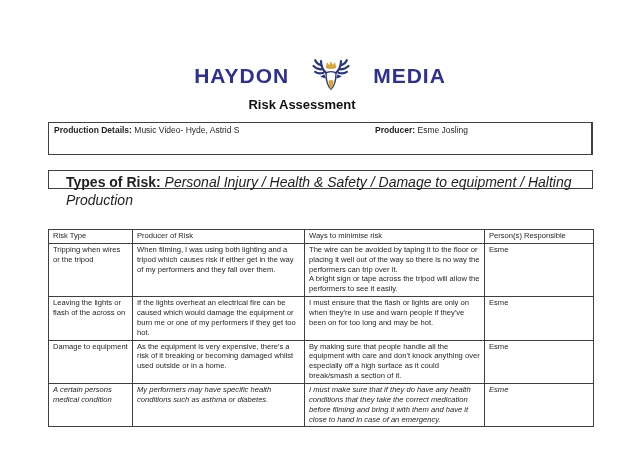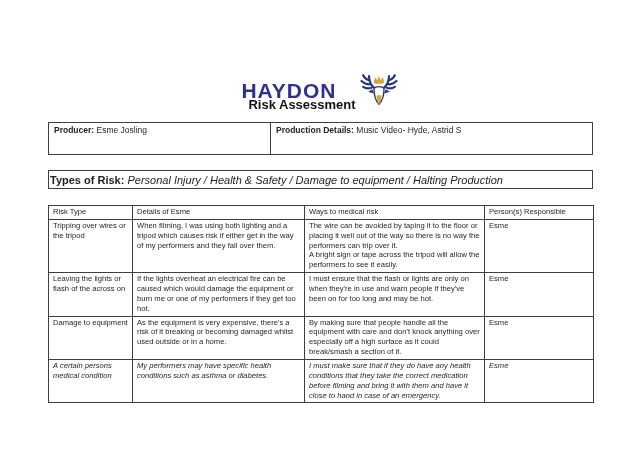--- a/index.html
+++ b/index.html
@@ -3,21 +3,21 @@
 <meta charset="utf-8">
 <style>
   html,body{margin:0;padding:0;background:#ffffff;}
   body{
     width:640px;height:453px;position:relative;overflow:hidden;
     font-family:"Liberation Sans",sans-serif;color:#1f1f1f;
     -webkit-font-smoothing:antialiased;
   }
   
   .logo-row{
-    position:absolute;top:70px;left:0;width:640px;
+    position:absolute;top:55px;left:0;width:640px;
     display:flex;align-items:center;justify-content:center;gap:22px;
   }
   .logo-word{
     font-size:21px;font-weight:bold;color:#2e3192;letter-spacing:1px;
   }
   .stag{width:40px;height:42px;display:block;}
   
   .doc-title{
     position:absolute;top:97px;left:0;width:604px;text-align:center;
     font-size:13px;font-weight:bold;color:#111;
@@ -28,35 +28,35 @@
     border:1.5px solid #3f3f3f;display:flex;box-sizing:border-box;
   }
   .info-cell{box-sizing:border-box;padding:2px 5px;font-size:8.5px;line-height:1.3;}
   .info-cell.c1{width:222px;border-right:1.2px solid #3f3f3f;}
   .info-cell.c2{flex:1;}
   .b{font-weight:bold;}
   
   .types-box{
     position:absolute;left:48px;top:170px;width:545px;height:19px;
     border:1.5px solid #3f3f3f;box-sizing:border-box;
-    padding:2px 1px;font-size:11px;line-height:1.3;
+    padding:2px 17px;font-size:14px;line-height:1.3;
   }
   .types-box .val{font-style:italic;}
   
   .risk-table{
     position:absolute;left:48px;top:205px;width:545px;
     border-collapse:collapse;table-layout:fixed;
     font-size:7.6px;line-height:1.3;color:#1f1f1f;
   }
   .risk-table th,.risk-table td{
     border:1px solid #3f3f3f;vertical-align:top;text-align:left;
     padding:1px 4px 2px 4px;box-sizing:border-box;font-weight:normal;
     overflow:hidden;
   }
-  .risk-table{border:1.5px solid #3f3f3f;}
+  .risk-table{border:1.5px solid #3f3f3f;margin-top:24px;}
   .risk-table col.c-risk{width:84px;}
   .risk-table col.c-details{width:172px;}
   .risk-table col.c-ways{width:180px;}
   .risk-table col.c-person{width:109px;}
   .risk-table tr.hdr{height:13px;}
   .risk-table tr.r0{height:50px;}
   .risk-table tr.r1{height:42px;}
   .risk-table tr.r2{height:42px;padding-left:45px;}
   .risk-table tr.r3{height:40px;font-style:italic;}
   .ways-cell{white-space:pre-line;}
@@ -83,56 +83,57 @@
       <path d="M16,21 L11,24 L18,26 Z" fill="#26357e"></path>
       <path d="M32,21 L37,24 L30,26 Z" fill="#26357e"></path>
 
       <path d="M18,20 C18,28 20,35 24,39 C28,35 30,28 30,20 C28,17 20,17 18,20 Z" fill="#ffffff" stroke="#26357e" stroke-width="1.6"></path>
 
       <path d="M21,29 C21,34 22.5,37 24,39 C25.5,37 27,34 27,29 C25,27.5 23,27.5 21,29 Z" fill="#d9a62e"></path>
 
       <path d="M18,13 L19.5,7 L22,11 L24,6 L26,11 L28.5,7 L30,13 C26,14.5 22,14.5 18,13 Z" fill="#d9a62e" stroke="#b8860b" stroke-width="0.5"></path>
     </svg>
   </span>
+  <span class="logo-word">MEDIA</span>
 </div>
 
 <div class="doc-title">Risk Assessment</div>
 
 <div class="info-table">
+  <div class="info-cell c2">
+    <span class="b">Production Details:</span>
+    <span>Music Video- Hyde, Astrid S</span>
+  </div>
   <div class="info-cell c1">
     <span class="b">Producer:</span>
     <span>Esme Josling</span>
-  </div>
-  <div class="info-cell c2">
-    <span class="b">Production Details:</span>
-    <span>Music Video- Hyde, Astrid S</span>
   </div>
 </div>
 
 <div class="types-box">
   <span class="b">Types of Risk:</span>
   <span class="val">Personal Injury / Health &amp; Safety / Damage to equipment / Halting Production</span>
 </div>
 
 <table class="risk-table">
   <colgroup>
     <col class="c-risk">
       <col class="c-details">
       <col class="c-ways">
       <col class="c-person">
   </colgroup>
   <tbody>
       <tr class="hdr">
     <th>Risk Type</th>
-    <th>Details of Esme</th>
-    <th>Ways to medical risk</th>
+    <th>Producer of Risk</th>
+    <th>Ways to minimise risk</th>
     <th>Person(s) Responsible</th>
   </tr>
   <tr class="r0">
-    <td>Tripping over wires or the tripod</td>
+    <td>Tripping when wires or the tripod</td>
     <td>When filming, I was using both lighting and a tripod which causes risk if either get in the way of my performers and they fall over them.</td>
     <td class="ways-cell">The wire can be avoided by taping it to the floor or placing it well out of the way so there is no way the performers can trip over it.
 A bright sign or tape across the tripod will allow the performers to see it easily.</td>
     <td>Esme</td>
   </tr>
   <tr class="r1">
     <td>Leaving the lights or flash of the across on</td>
     <td>If the lights overheat an electrical fire can be caused which would damage the equipment or burn me or one of my performers if they get too hot.</td>
     <td class="ways-cell">I must ensure that the flash or lights are only on when they're in use and warn people if they've been on for too long and may be hot.</td>
     <td>Esme</td>

